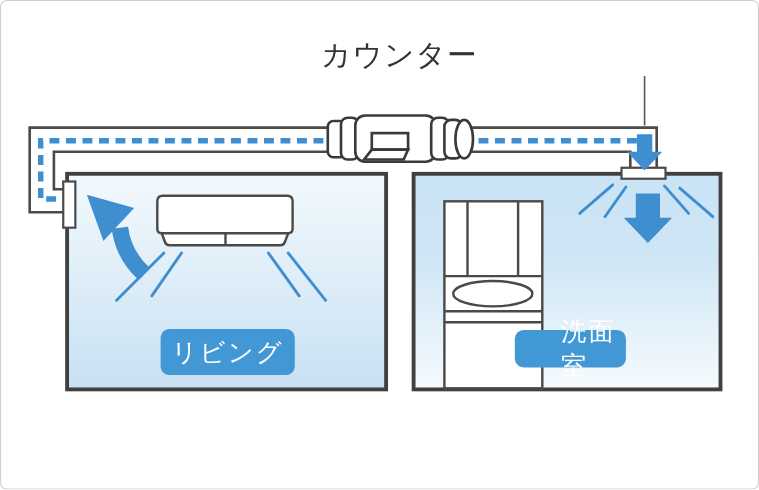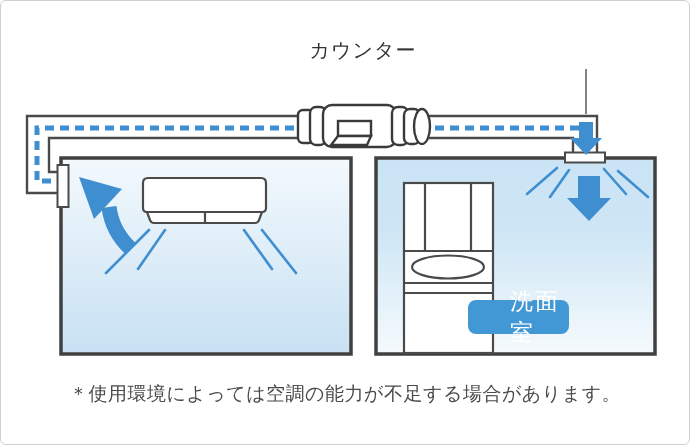--- a/index.html
+++ b/index.html
@@ -24,21 +24,21 @@
   .vent{fill:#fff;stroke:var(--line-gray);stroke-width:2;}
   .fanpart{fill:#fff;stroke:#3A3A3A;stroke-width:2.4;}
   .whitepart{fill:#fff;stroke:var(--line-gray);stroke-width:2.2;}
   .thinline{fill:none;stroke:var(--line-gray);stroke-width:2.2;}
   .bluefill{fill:var(--airflow-blue);stroke:none;}
   .bluetail{fill:none;stroke:var(--airflow-blue);stroke-width:15;stroke-linecap:butt;}
   .airline{fill:none;stroke:var(--airflow-blue);stroke-width:2.6;stroke-linecap:round;}
   .pointer{stroke:#5A5A5A;stroke-width:1.5;}
   
   .note-label{
-    position:absolute;color:var(--text-dark);font-size:20px;letter-spacing:1px;
+    position:absolute;color:var(--text-dark);font-size:27px;letter-spacing:1px;
     text-align:left;line-height:26px;transform:translateX(-50%);white-space:nowrap;
   }
   .room-tag{
     position:absolute;background:var(--label-blue);color:#fff;border-radius:8px;
     display:flex;align-items:center;justify-content:center;font-size:23px;letter-spacing:2px;
   }
   .footnote{
     position:absolute;left:50%;transform:translateX(-50%);top:380px;
     color:var(--footnote-gray);font-size:19px;white-space:nowrap;letter-spacing:0.5px;
   }
@@ -134,17 +134,17 @@
       <line class="thinline" x1="403" y1="282" x2="492" y2="282"></line>
       <line class="thinline" x1="403" y1="292" x2="492" y2="292"></line>
     </g>
   </svg>
 
   <div class="note-label" style="left:362px;top:36px;">
     <span>カウンター</span><br>
   </div>
 
 
+  <div class="room-tag" style="left:145px;top:298px;width:122px;height:42px;">リビング</div>
 
   <div class="room-tag" style="left:467px;top:299px;width:101px;height:34px;padding-left:42px;">洗面室</div>
 
-  <div class="footnote">＊使用環境によっては空調の能力が不足する場合があります。</div>
 </div>
 
 </body></html>

